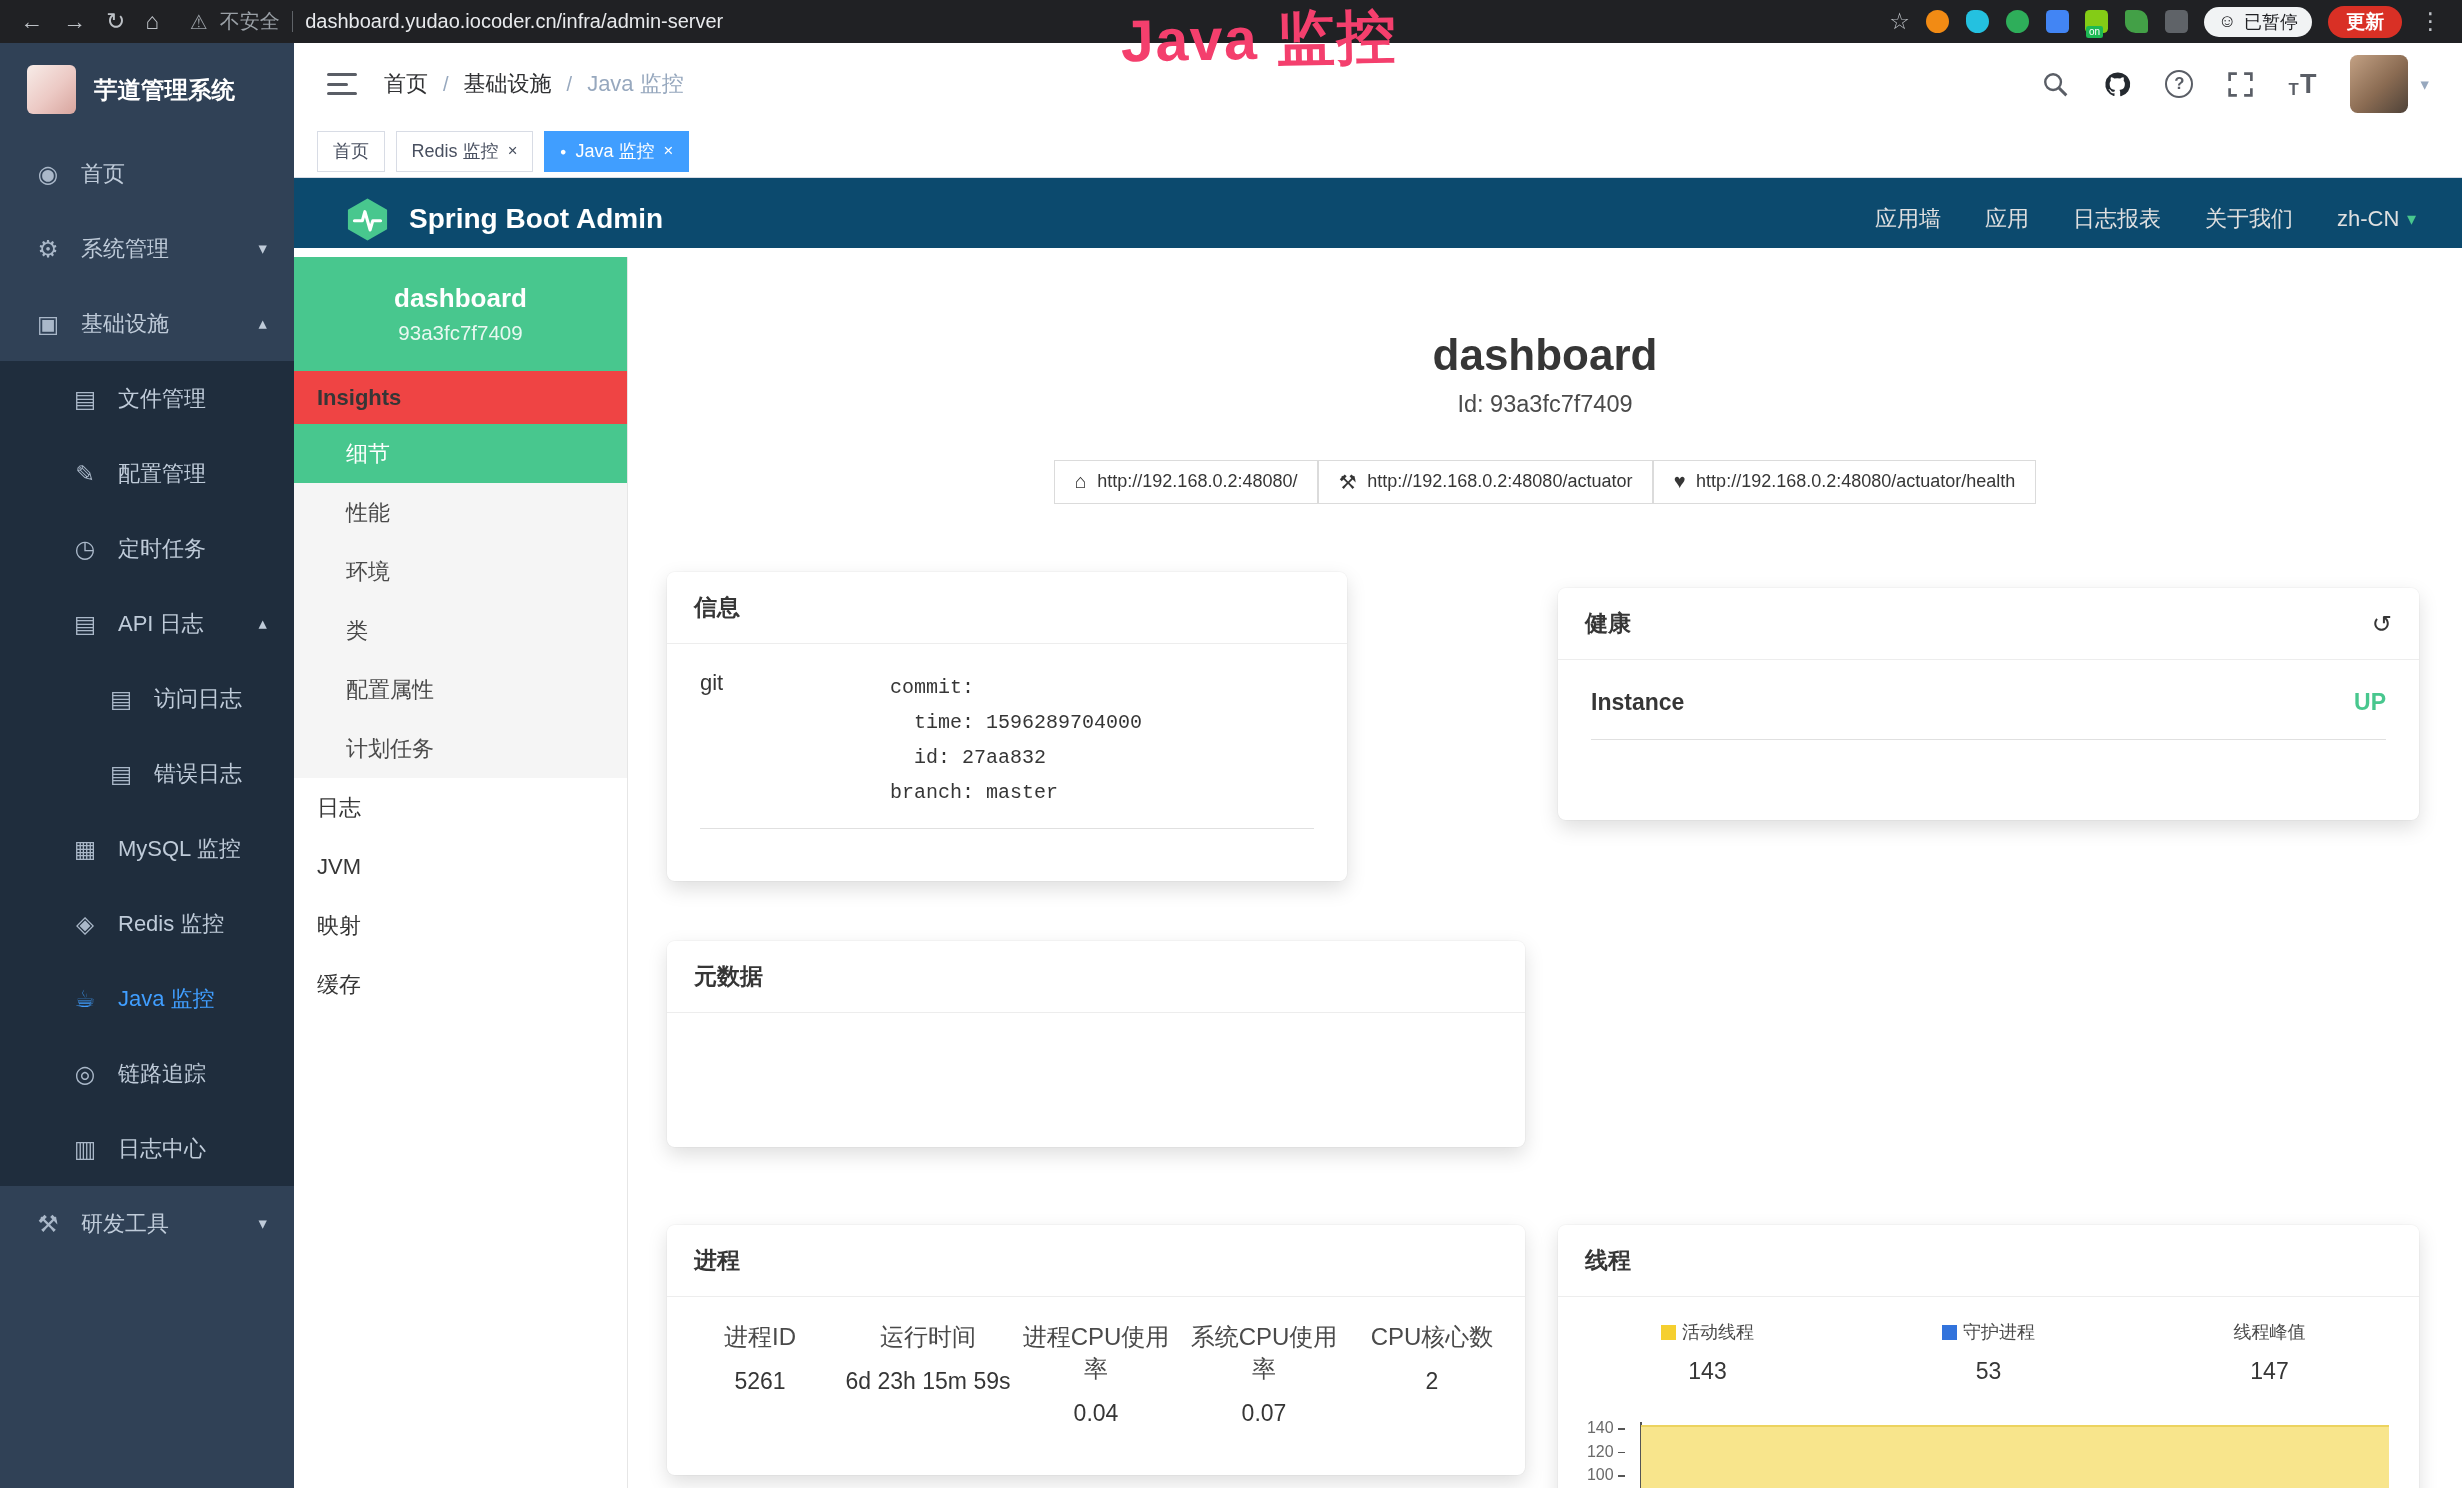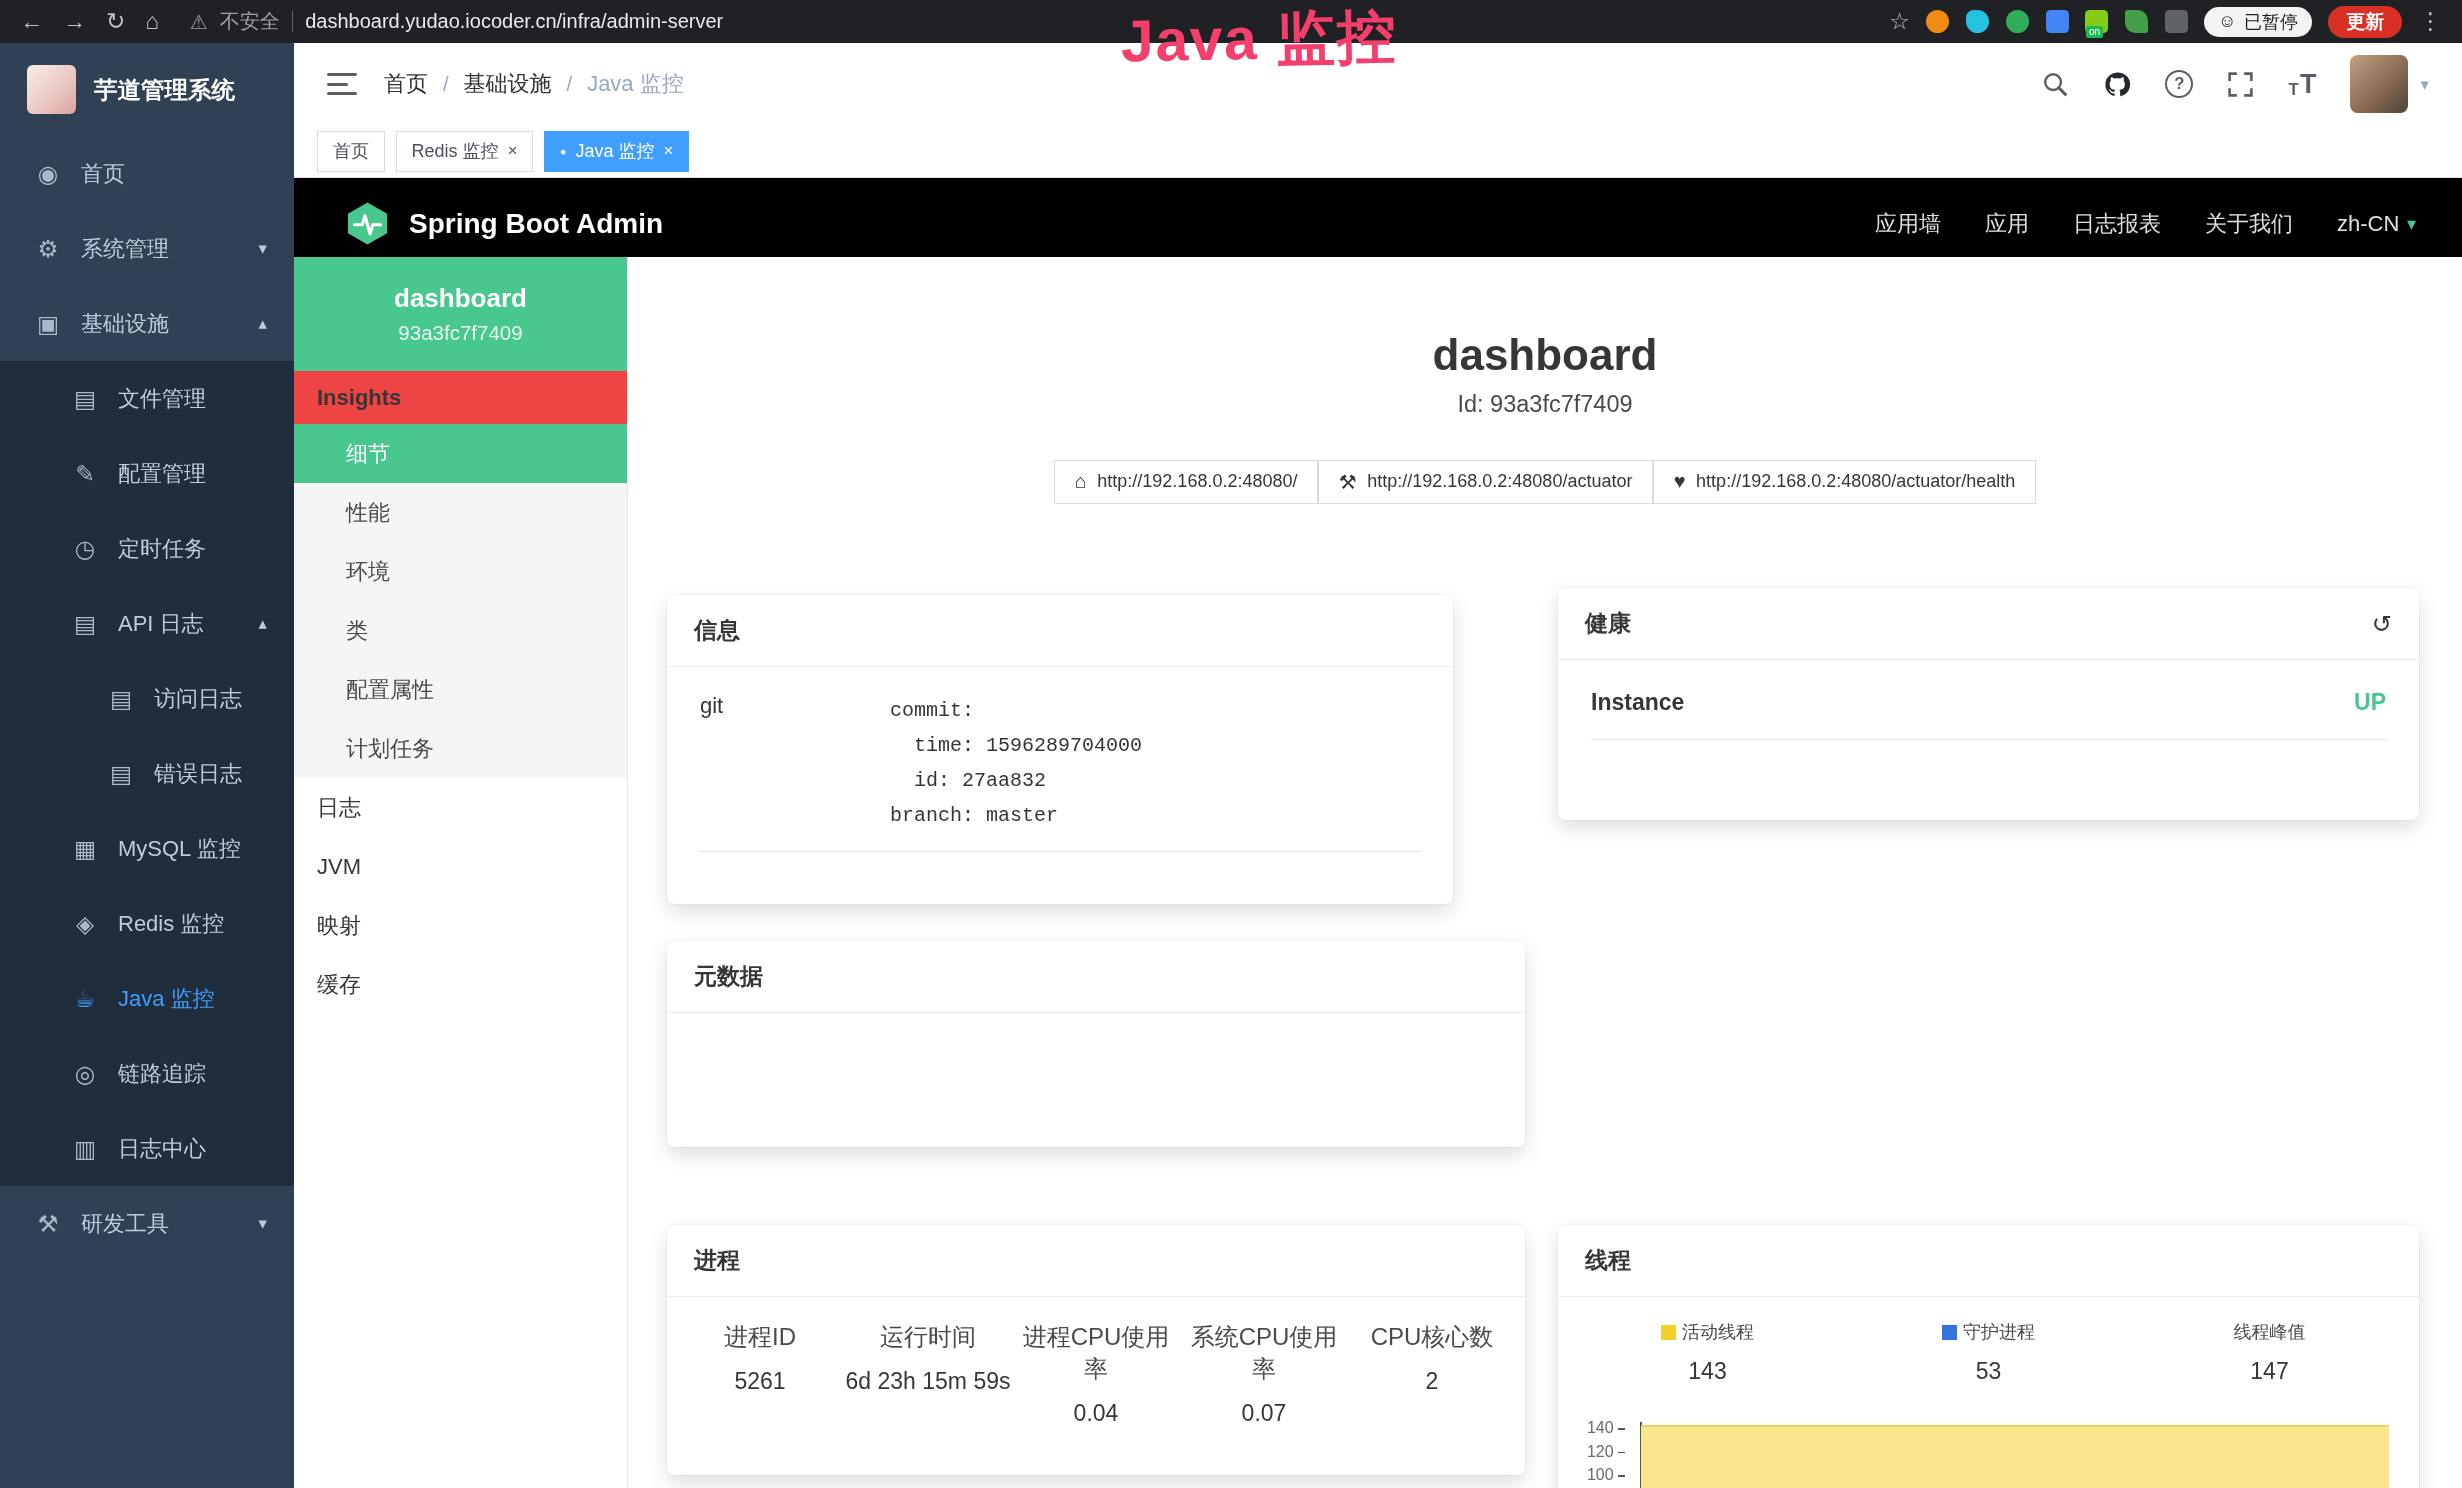--- a/index.html
+++ b/index.html
@@ -72,21 +72,21 @@
   
   .tabsbar{position:absolute;top:125px;left:294px;right:0;height:53px;background:#fff;
            border-bottom:0.8px solid #d8dce5;display:flex;align-items:center;padding:0 23px;gap:10.6px;box-sizing:border-box;}
   .tag{height:39px;display:flex;align-items:center;gap:9px;padding:0 15px;border:0.8px solid #d8dce5;
        background:#fff;color:#495060;font-size:18px;cursor:pointer;}
   .tag .x{font-size:16.7px;cursor:pointer;}
   .tag .dot{font-size:10.6px;line-height:1;}
   .tag.active{background:#409eff;border-color:#409eff;color:#fff;}
 
   
-  .sba-hdr{position:absolute;top:178px;left:294px;right:0;height:79px;background:#000000;
+  .sba-hdr{position:absolute;top:178px;left:294px;right:0;height:70px;background:#0c4a6e;
            display:flex;align-items:center;padding:12px 46px 0 50px;box-sizing:border-box;}
   .sba-brand{color:#fff;font-size:28px;font-weight:bold;margin-left:18px;}
   .sba-nav{margin-left:auto;display:flex;align-items:center;gap:44px;font-size:22px;color:#e0e0e0;}
   .sba-nav .nitem{cursor:pointer;}
   .lang{display:flex;align-items:center;gap:7.6px;cursor:pointer;}
   .lang .lcaret{color:#48c78e;font-size:18px;}
 
   
   .sba-side{position:absolute;top:257px;left:294px;width:334px;bottom:0;background:#fff;
             border-right:0.8px solid #e6e6e6;box-sizing:border-box;}
@@ -111,21 +111,21 @@
            background:#fff;font-size:18px;color:#363636;cursor:pointer;box-sizing:border-box;}
   .linkbox + .linkbox{margin-left:-0.8px;}
   .lic{font-size:20px;color:#363636;}
 
   .card{position:absolute;background:#fff;border-radius:7.6px;
         box-shadow:0 7.6px 20px rgba(10,10,10,.13),0 0 0 0.8px rgba(10,10,10,.03);box-sizing:border-box;}
   .chead{display:flex;align-items:center;justify-content:space-between;padding:20px 27px;
          border-bottom:1.5px solid #ededed;font-size:23px;font-weight:bold;color:#363636;}
   .hico{font-size:24px;font-weight:normal;color:#363636;cursor:pointer;}
 
-  .card-info{left:39px;top:338px;width:786px;height:309px;}
+  .card-info{left:39px;top:315px;width:680px;height:309px;}
   .card-health{left:930px;top:331px;width:861px;height:232px;}
   .card-meta{left:39px;top:684px;width:858px;height:206px;}
   .card-proc{left:39px;top:968px;width:858px;height:250px;}
   .card-threads{left:930px;top:968px;width:861px;height:546px;}
 
   .cbody{padding:26px 33px;}
   .irow{display:flex;border-bottom:0.8px solid #e0e0e0;padding-bottom:18px;}
   .ikey{width:190px;font-size:22px;color:#363636;}
   .ival{font-size:20px;color:#363636;line-height:35px;font-family:Liberation Mono, monospace;}
   .ival .ind{padding-left:24px;}

